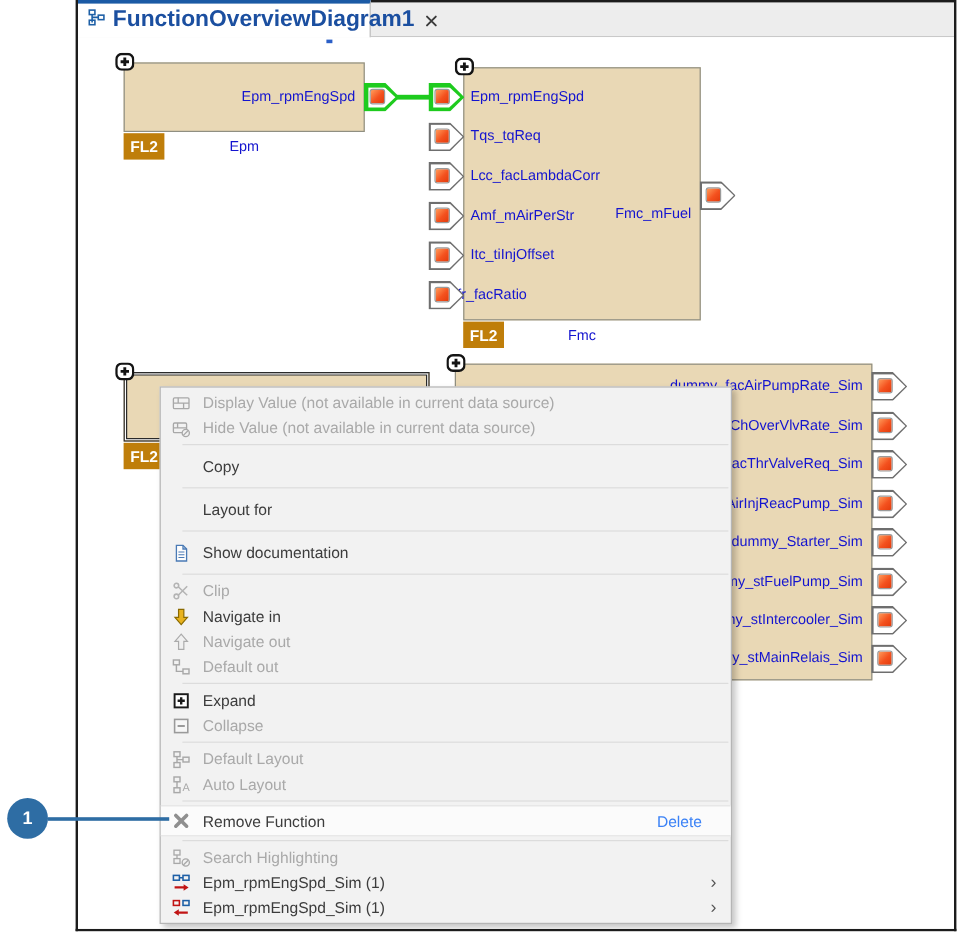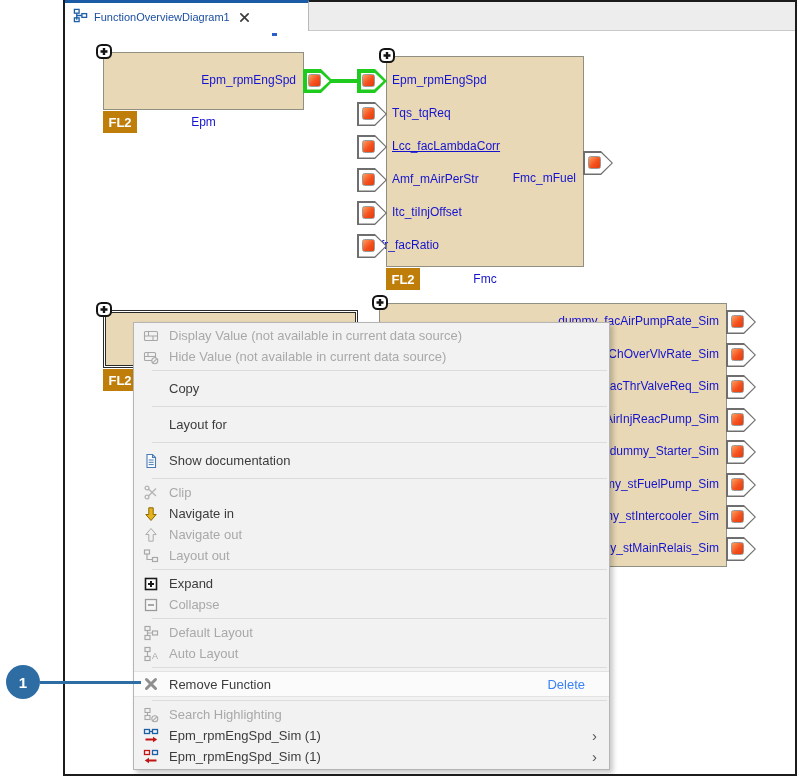--- a/index.html
+++ b/index.html
@@ -8,21 +8,21 @@
 
   
   .frame{position:absolute;left:63px;top:0;width:734px;height:776px;box-sizing:border-box;
          border:2px solid #1c1c1c;border-top:none;background:#fff}
   .tabbar{position:relative;height:31px}
   .tabbar-bg{position:absolute;left:0;right:0;top:0;height:31px;background:#ededed;
              border-top:2px solid #1c1c1c;border-bottom:1px solid #c9c9c9;box-sizing:border-box}
   .tab{position:absolute;left:0;top:0;width:244px;height:31px;background:#fff;box-sizing:border-box;
        border-top:3px solid #1b5aa5;border-right:1px solid #b9b9b9;display:flex;align-items:center;
        gap:6px;padding:0 8px;z-index:2}
-  .tab-title{color:#1b4fa0;font-weight:normal;font-size:11px;white-space:nowrap}
+  .tab-title{color:#1b4fa0;font-weight:bold;font-size:19px;white-space:nowrap}
   .tab-close{display:flex;margin-left:2px;cursor:default}
   .canvas{position:absolute;left:0;top:31px;right:0;bottom:0;background:#fff;overflow:hidden}
 
   
   .block{position:absolute;background:#e9d8b5;border:1px solid #8f8f82;box-sizing:border-box;z-index:1}
   .block.selected{border:1px solid #2a2a2a;
         box-shadow:inset 0 0 0 1px #fff, inset 0 0 0 2px #2a2a2a}
   .plusbtn{position:absolute;width:16px;height:15px;z-index:3;display:flex}
   .port{position:absolute;width:30px;height:24px;z-index:2}
   .port .po{position:absolute;inset:0;background:#6e6e6e;
@@ -118,21 +118,21 @@
         <div class="po"></div>
         <div class="pi"></div>
         <div class="sq"></div>
       </div>
       <div class="plabel" style="left: 327px; top: 75px;">Tqs_tqReq</div>
       <div class="port" style="left: 292px; top: 104px;">
         <div class="po"></div>
         <div class="pi"></div>
         <div class="sq"></div>
       </div>
-      <div class="plabel" style="left: 327px; top: 108px; text-decoration: underline;">Lcc_facLambdaCorr</div>
+      <div class="plabel" style="left: 327px; top: 108px;">Lcc_facLambdaCorr</div>
       <div class="port" style="left: 292px; top: 137px;">
         <div class="po"></div>
         <div class="pi"></div>
         <div class="sq"></div>
       </div>
       <div class="plabel" style="left: 327px; top: 141px;">Amf_mAirPerStr</div>
       <div class="port" style="left: 292px; top: 170px;">
         <div class="po"></div>
         <div class="pi"></div>
         <div class="sq"></div>
@@ -303,21 +303,21 @@
         <div class="mi disabled">
           <span class="ic">
             <svg width="16" height="16" viewBox="0 0 16 16">
               <g fill="none" stroke="#a8a8a8" stroke-width="1.2">
                 <rect x="1.5" y="2" width="5" height="4"></rect>
                 <rect x="9.5" y="9.5" width="5" height="4"></rect>
                 <path d="M4 6v5.5h5.5"></path>
               </g>
             </svg>
           </span>
-          <span class="lbl">Layout out</span>
+          <span class="lbl">Default out</span>
           <span class="sp"></span>
         </div>
         <div class="sep"></div>
         <div class="mi">
           <span class="ic">
             <svg width="16" height="16" viewBox="0 0 16 16">
               <rect x="2.5" y="2.5" width="11" height="11" fill="#fff" stroke="#1a1a1a" stroke-width="1.6"></rect>
               <path d="M8 5v6M5 8h6" stroke="#1a1a1a" stroke-width="2"></path>
             </svg>
           </span>

